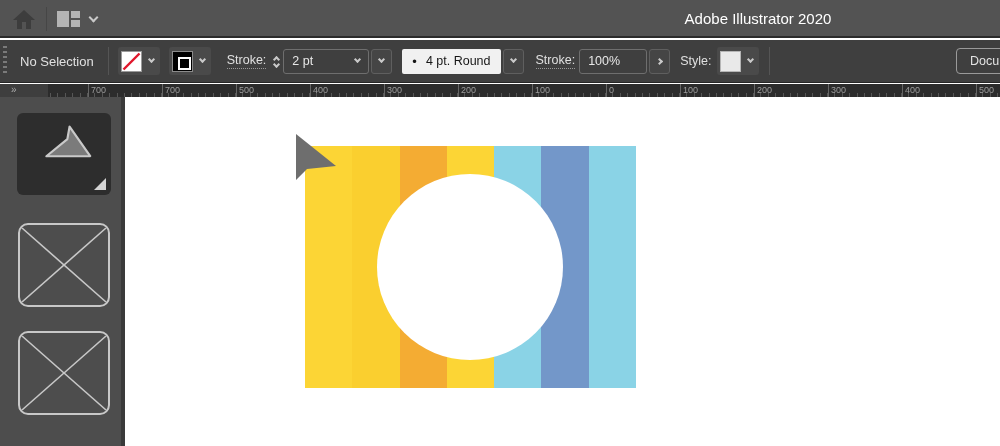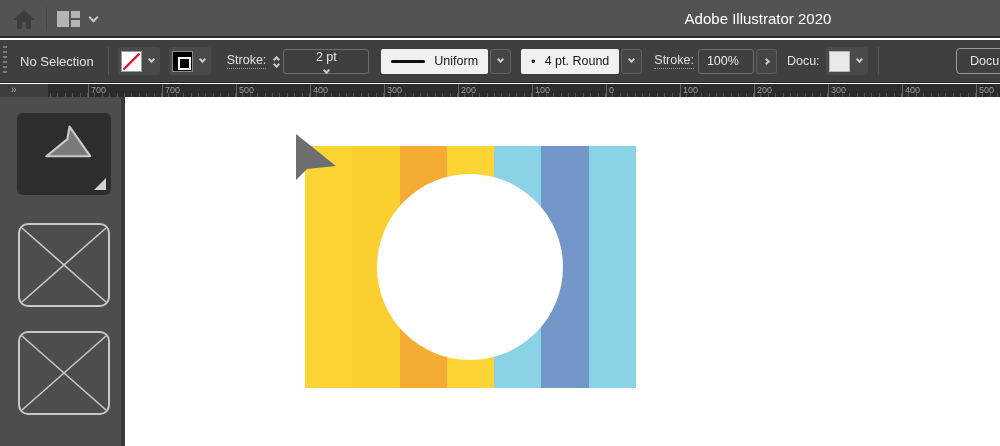--- a/index.html
+++ b/index.html
@@ -43,22 +43,22 @@
   .sw.stroke-sw::after { content:""; position:absolute; left:5px; top:5px; width:9px; height:9px;
     border:2px solid #fff; }
   .sw.style-sw { background:#e9e9e9; border:1px solid #b5b5b5; }
   .lbl { color:#e0e0e0; font-size:12.5px; white-space:nowrap; }
   .lbl.dotted { border-bottom:1px dotted #9a9a9a; padding-bottom:1px; }
   .ml16 { margin-left:16px; } .ml12 { margin-left:12px; } .ml10 { margin-left:10px; } .ml6 { margin-left:6px; }
   .stepper { margin-left:8px; display:inline-flex; flex-direction:column; align-items:center; gap:3px; }
   .inputbox { margin-left:4px; height:25px; border:1px solid #6e6e6e; border-radius:3px;
     display:inline-flex; align-items:center; justify-content:space-between;
     padding:0 8px; color:#e8e8e8; font-size:12.5px; background:#3f3f3f; }
-  .inputbox.w-stroke { width:86px;flex-direction:column; }
-  .inputbox.w-opacity { width:56px; }
+  .inputbox.w-stroke { width:86px; }
+  .inputbox.w-opacity { width:68px; }
   .dd-light { height:25px; background:#f1f1f1; color:#161616; border-radius:2px;
     display:inline-flex; align-items:center; gap:9px; padding:0 10px; font-size:12.5px; white-space:nowrap; }
   .uline { width:34px; height:3px; background:#111; border-radius:2px; }
   .bdot { font-size:13px; line-height:1; }
   .chevbox { margin-left:2px; width:21px; height:25px; background:#454545;
     border:1px solid #5f5f5f; border-radius:3px; display:inline-flex;
     align-items:center; justify-content:center; }
   .docu-btn { position:absolute; left:956px; top:8px; height:26px; padding:0 13px;
     background:transparent; border:1px solid #9a9a9a; border-radius:4px;
     color:#e3e3e3; font-size:12.5px; font-family:inherit; }
@@ -138,45 +138,41 @@
     <span class="lbl dotted ml16">Stroke:</span>
     <span class="stepper">
       <span class="chev sm up"></span>
       <span class="chev sm"></span>
     </span>
     <span class="inputbox w-stroke">
       <span>2 pt</span>
       <span class="chev sm"></span>
     </span>
 
-    <span class="dd-light ml12">
-      <span class="uline"></span>
-      <span>Uniform</span>
-    </span>
     <span class="chevbox">
         <span class="chev sm"></span>
       </span>
 
     <span class="dd-light ml10">
       <span class="bdot">•</span>
       <span>4 pt. Round</span>
     </span>
     <span class="chevbox">
         <span class="chev sm"></span>
       </span>
 
     <span class="lbl dotted ml12">Stroke:</span>
     <span class="inputbox w-opacity ml6">
       <span>100%</span>
     </span>
     <span class="chevbox">
         <span class="chev sm right"></span>
       </span>
 
-    <span class="lbl ml10">Docu:</span>
+    <span class="lbl ml10">Style:</span>
     <span class="sw-group ml6">
       <span class="sw style-sw"></span>
       <span class="chev sm"></span>
     </span>
     <span class="vsep ml10"></span>
     <button class="docu-btn">Docu</button>
   </div>
 
   <div class="ruler">
     <div id="ruler-ticks">

